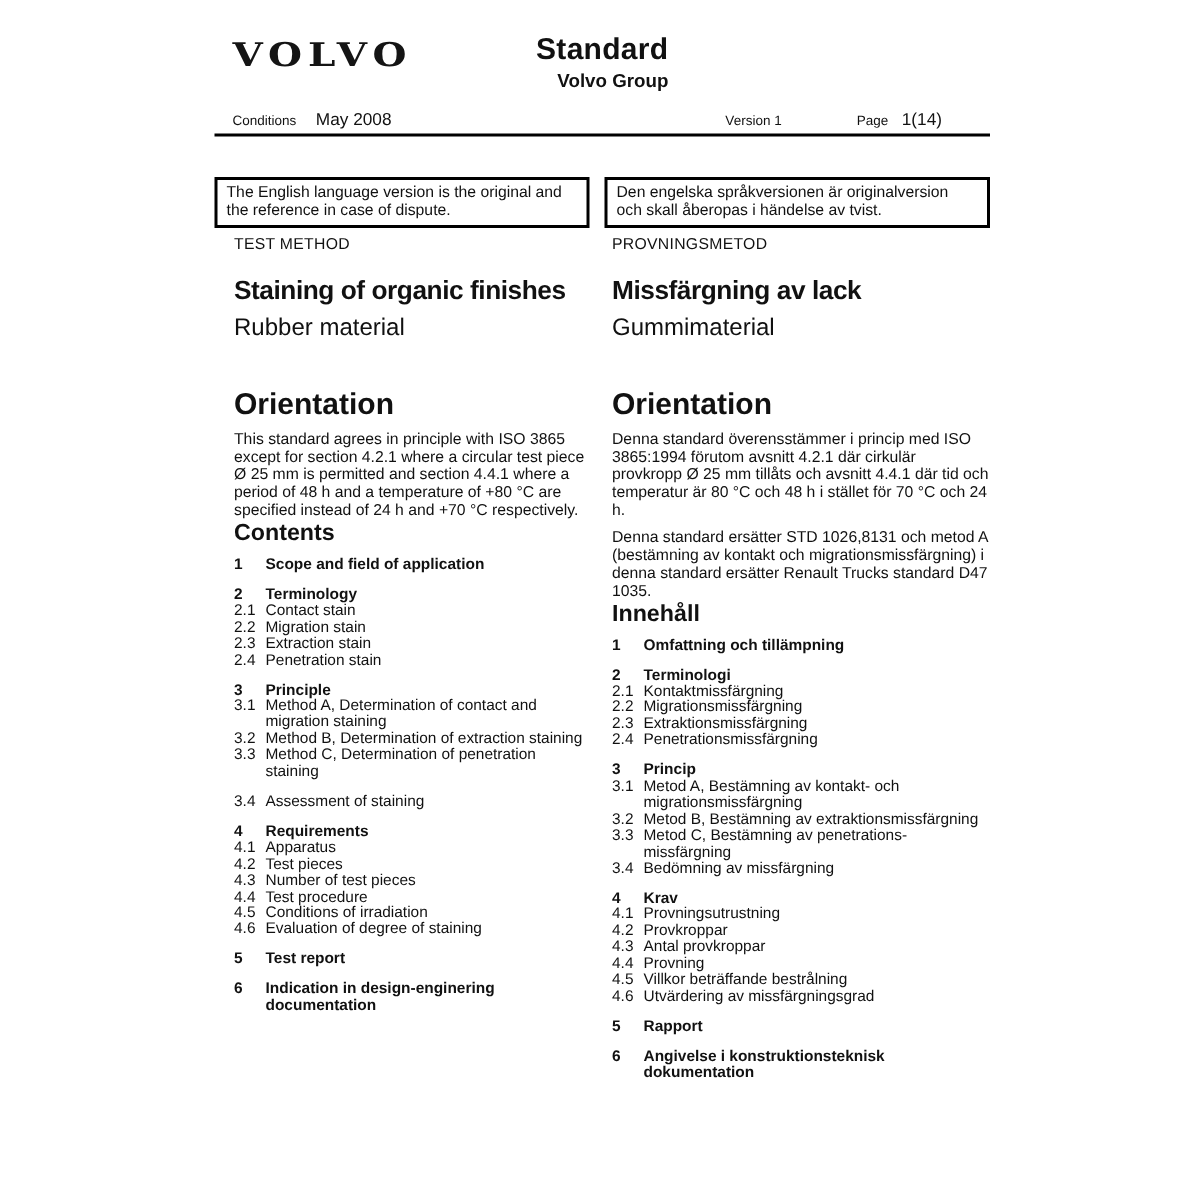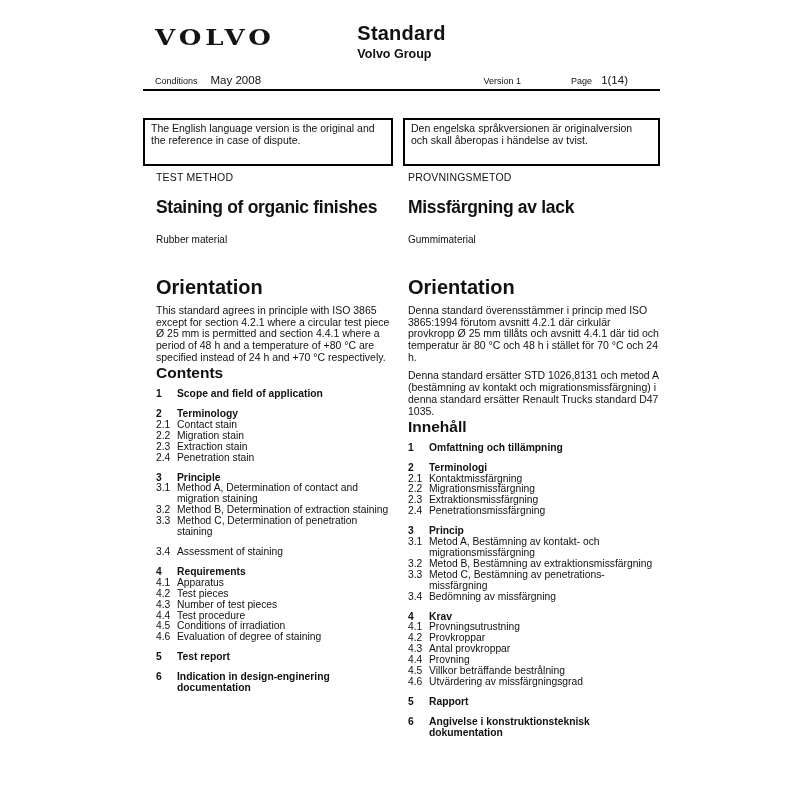--- a/index.html
+++ b/index.html
@@ -16,51 +16,51 @@
 
   
   .header { position: relative; height: 44px; }
   .logo {
     position: absolute; left: 12px; top: 3px;
     font-family: "DejaVu Serif", serif;
     font-weight: 900; font-size: 26px; letter-spacing: 4px;
     transform: scaleY(0.84); transform-origin: left top;
     color: #141414; white-space: nowrap;
   }
-  .center-titles { position: absolute; left: 50%; transform: translateX(-50%); top: 0; text-align: left; white-space: nowrap; }
+  .center-titles { position: absolute; left: 50%; transform: translateX(-50%); top: 0; text-align: right; white-space: nowrap; }
   .doc-type { font-size: 20px; font-weight: bold; letter-spacing: 0.2px; }
   .org { font-size: 12.5px; font-weight: bold; margin-top: 2px; }
   .doc-number { position: absolute; right: 10px; top: 1px; font-size: 20.5px; font-weight: bold; letter-spacing: 0.3px; white-space: nowrap; }
 
   .meta { display: flex; align-items: baseline; margin-top: 8px; }
   .meta-left { display: flex; gap: 13px; align-items: baseline; padding-left: 12px; }
   .lbl { font-size: 9px; }
   .val { font-size: 11.5px; }
   .meta-right { margin-left: auto; display: flex; align-items: baseline; gap: 50px; margin-right: 32px; text-align: center; }
   .page-group { display: flex; gap: 9px; align-items: baseline; }
 
   .rule { border: none; border-top: 2px solid #000; margin-top: 3px; height: 0; }
 
   
   .cols { display: flex; gap: 10px; margin-top: 27px; }
   .col-left  { width: 250px; flex: none; }
   .col-right { width: 257px; flex: none; }
 
   .notice {
     border: 2.5px solid #000;
-    padding: 2px 6px 17px;
+    padding: 2px 6px 3px;
     font-size: 10.5px; line-height: 12.3px;
     min-height: 31px;
   }
   .inner-l { padding-left: 13px; }
   .inner-r { padding-left: 5px; }
 
   .method-label { margin-top: 5px; font-size: 10.5px; letter-spacing: 0.2px; }
   .title { margin-top: 14px; font-size: 17.5px; font-weight: bold; letter-spacing: -0.3px; white-space: nowrap; }
-  .subtitle { font-size: 10px; margin-top: 16px; }
+  .subtitle { font-size: 16px; margin-top: 6px; }
 
   .section-heading { margin-top: 31px; font-size: 20px; font-weight: bold; }
   .paras .para { margin: 6px 0 0; font-size: 10.5px; line-height: 11.9px; }
 
   .toc-heading { font-size: 15.5px; font-weight: bold; }
   .toc { margin-top: 7px; }
   .toc-group { margin-bottom: 9px; }
   .toc-row { display: flex; font-size: 10.3px; line-height: 10.9px; }
   .toc-row.bold { font-weight: bold; }
   .toc-num { width: 21px; flex: none; }

